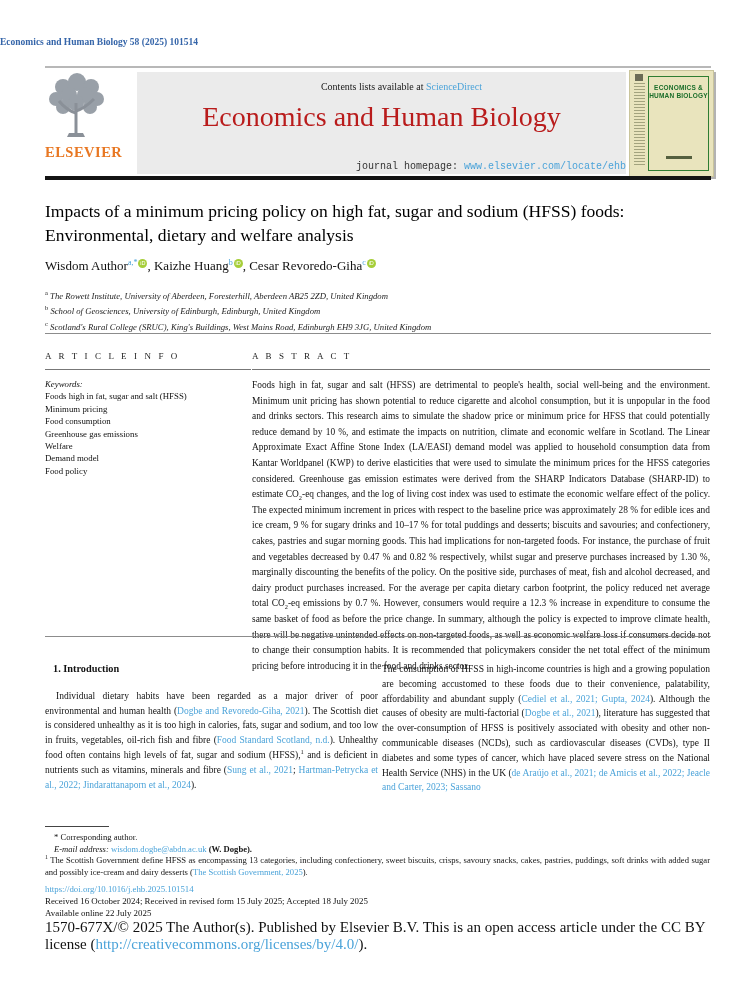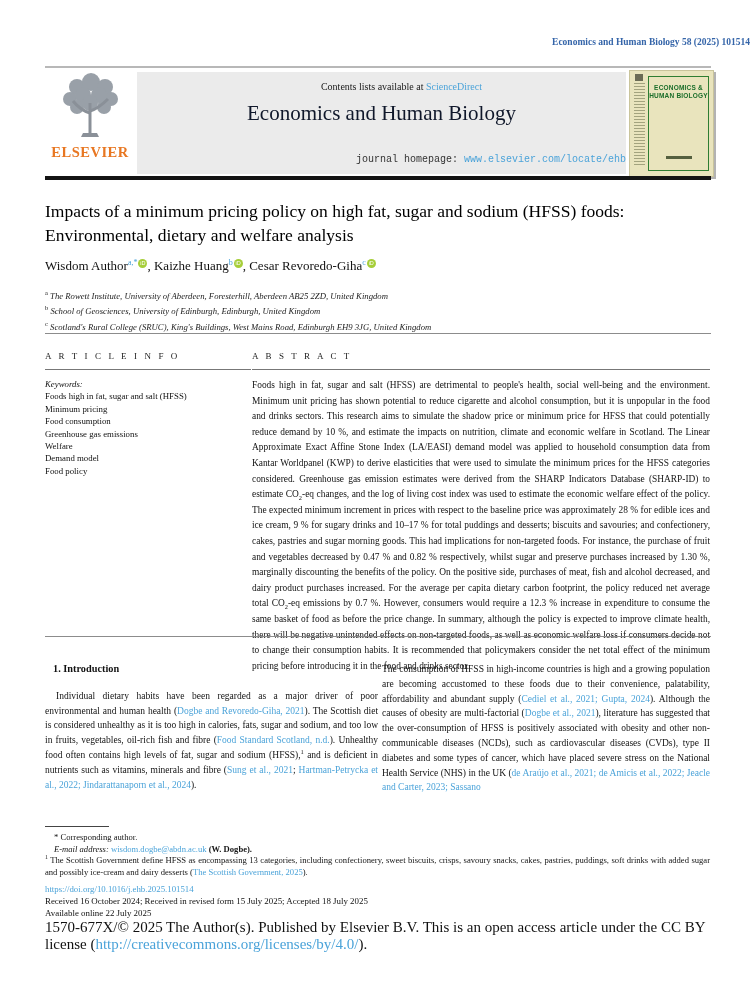--- a/index.html
+++ b/index.html
@@ -6,30 +6,30 @@
   #page{position:relative;width:750px;height:1000px;background:#ffffff;overflow:hidden;
         font-family:"Liberation Serif","DejaVu Serif",serif;color:#111;}
   .abs{position:absolute;}
   .link{color:var(--link_blue,#4ba3d9);}
   .s-link{color:var(--link_blue,#4ba3d9);}
   .s-sup{vertical-align:super;font-size:68%;line-height:0;}
   .s-sub{vertical-align:sub;font-size:68%;line-height:0;}
   .s-i{font-style:italic;}
   .s-b{font-weight:bold;}
 
-  #journal-ref{top:37px;left:0;width:750px;text-align:right;font-size:9.5px;font-weight:bold;
+  #journal-ref{top:37px;left:0;width:750px;text-align:left;font-size:9.5px;font-weight:bold;
                color:var(--ref_navy,#3565a9);}
   #rule-top{top:66px;left:45px;width:666px;height:2px;background:#b8b8b8;}
 
-  #elsevier-logo{left:45px;top:73px;width:90px;height:100px;text-align:center;}
+  #elsevier-logo{left:45px;top:73px;width:90px;height:100px;text-align:left;}
   #elsevier-logo .wordmark{font-size:14.5px;font-weight:bold;color:var(--elsevier_orange,#e87722);
                letter-spacing:0.5px;margin-top:1px;}
   #header-box{left:137px;top:72px;width:489px;height:102px;background:#ebebeb;text-align:center;}
   .contents-line{padding-top:9px;font-size:10px;color:#1a1a1a;padding-left:40px;}
-  .journal-title{margin-top:9px;font-size:21px;color:#0f172a;}
+  .journal-title{margin-top:9px;font-size:28px;color:#b91c1c;}
   .homepage-line{margin-top:28px;font-size:10px;color:#333;
                  font-family:Liberation Mono, monospace;text-align:right;}
 
   #cover{left:629px;top:70px;width:83px;height:105px;background:#e9e4bd;
          box-shadow:2px 2px 0 #b3b3b3;border:1px solid #c9c49b;}
   #cover .spine-text{position:absolute;left:4px;top:12px;bottom:10px;width:11px;
          background:repeating-linear-gradient(to bottom,#a3a37e 0px,#a3a37e 1px,transparent 1px,transparent 3px);}
   #cover .frame{position:absolute;left:18px;right:4px;top:5px;bottom:5px;border:1.5px solid #2f7d32;}
   #cover .cover-title{margin-top:7px;font-size:6.5px;font-weight:bold;color:#1b6e2a;
          text-align:center;line-height:8px;letter-spacing:0.2px;

